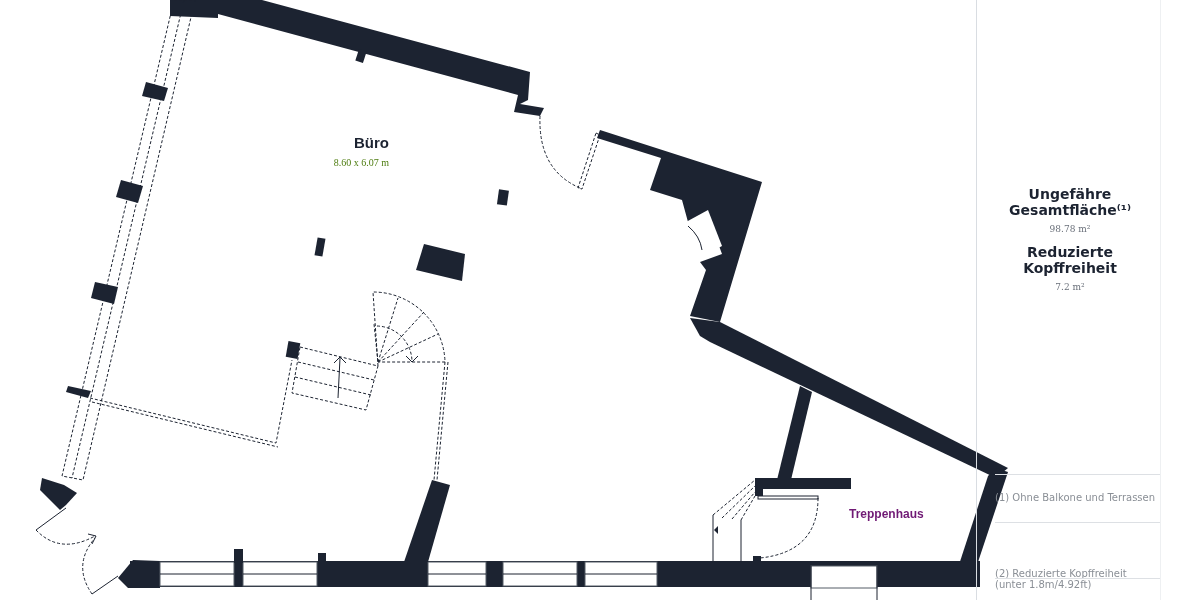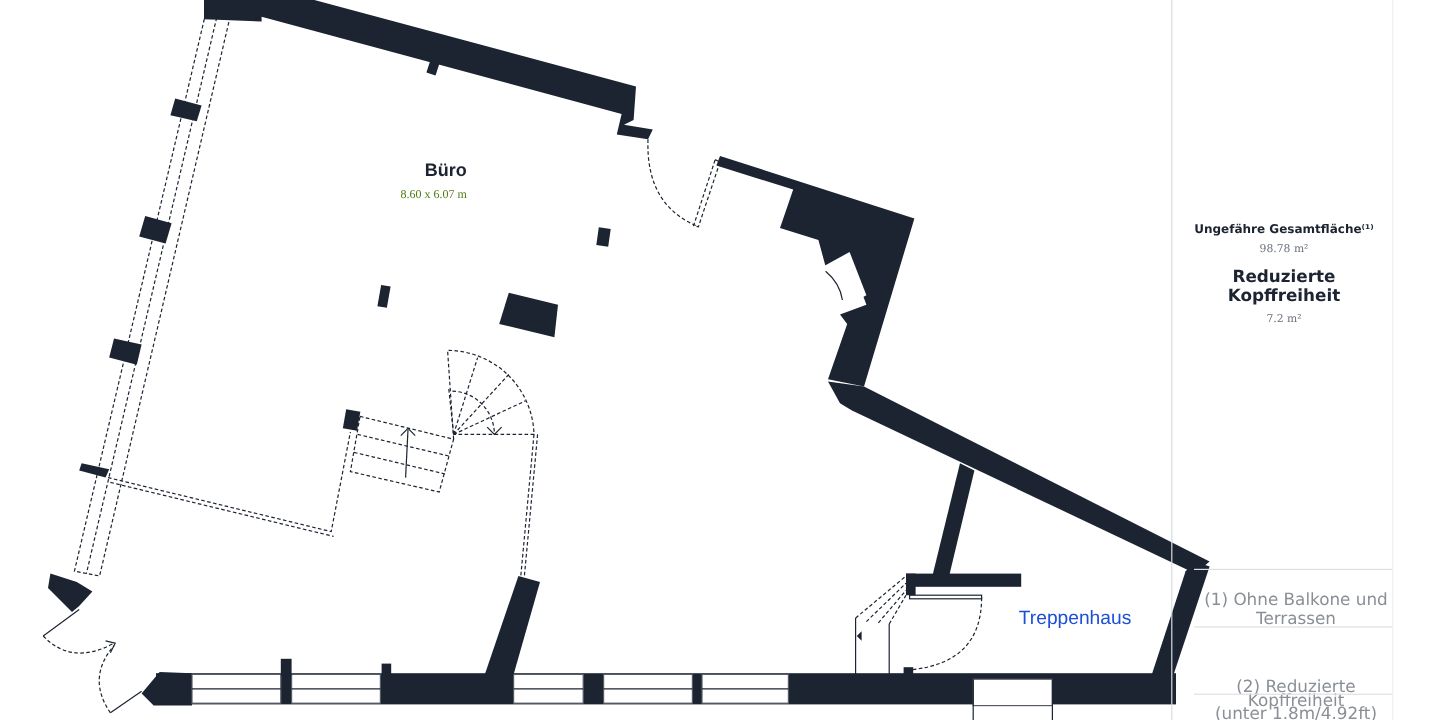--- a/index.html
+++ b/index.html
@@ -5,28 +5,28 @@
   html, body { margin: 0; padding: 0; background: #ffffff; }
   body { width: 1200px; height: 600px; overflow: hidden; position: relative; font-family: "DejaVu Sans", sans-serif; }
   #plan { position: absolute; left: 0; top: 0; width: 1200px; height: 600px; }
   .wall { fill: #1c2331; }
   .dash { fill: none; stroke: #1c2331; stroke-width: 1; stroke-dasharray: 3 2; }
   .thin { fill: none; stroke: #1c2331; stroke-width: 1; }
   .win  { fill: #ffffff; stroke: #555c66; stroke-width: 1; }
   .room-label { position: absolute; color: #1c2331; text-align: right; white-space: nowrap; }
   .room-name { font-family: "Liberation Sans", sans-serif; font-weight: bold; font-size: 15px; }
   .room-dim  { font-family: Liberation Serif, serif; font-size: 10px; color: #4d7c0f; }
-  #treppenhaus { left: 849px; top: 507px; font-family: "Liberation Sans", sans-serif; font-weight: normal; font-size: 16px; color: #1d4ed8; }
+  #treppenhaus { left: 849px; top: 507px; font-family: "Liberation Sans", sans-serif; font-weight: bold; font-size: 12px; color: #701a75; }
   #legend-divider { position: absolute; left: 976px; top: 0; width: 1px; height: 600px; background: #d9dde2; }
   #legend-right-divider { position: absolute; left: 1160px; top: 0; width: 1px; height: 600px; background: #eef0f2; }
   #area-block { position: absolute; left: 980px; top: 186px; width: 180px; text-align: center; color: #1c2331; }
-  .area-title { font-size: 10px; font-weight: bold; font-family: "DejaVu Sans", sans-serif; }
+  .area-title { font-size: 14px; font-weight: bold; font-family: "DejaVu Sans", sans-serif; }
   .area-value { font-size: 9px; color: #6a707a; margin-top: 6px; font-family: "DejaVu Serif", serif; }
   .area-sub-title { font-size: 14px; font-weight: bold; margin-top: 10px; }
-  .footnotes { position: absolute; left: 995px; width: 170px; color: #8a8f96; font-size: 14px; text-align: center; }
+  .footnotes { position: absolute; left: 995px; width: 170px; color: #8a8f96; font-size: 10px; }
   #fn1 { top: 492px; }
   #fn2 { top: 568px; line-height: 11px; }
   .fn-line { position: absolute; left: 995px; width: 165px; height: 1px; background: #dde0e4; }
 </style>
 </head>
 <body>
 
 <svg id="plan" viewBox="0 0 1200 600" xmlns="http://www.w3.org/2000/svg">
 
   <polygon class="wall" points="170,0 262,0 530,72 528,100 520,104 544,108 540,116 514,112 518,95 218,14 218,18 170,16"></polygon>

